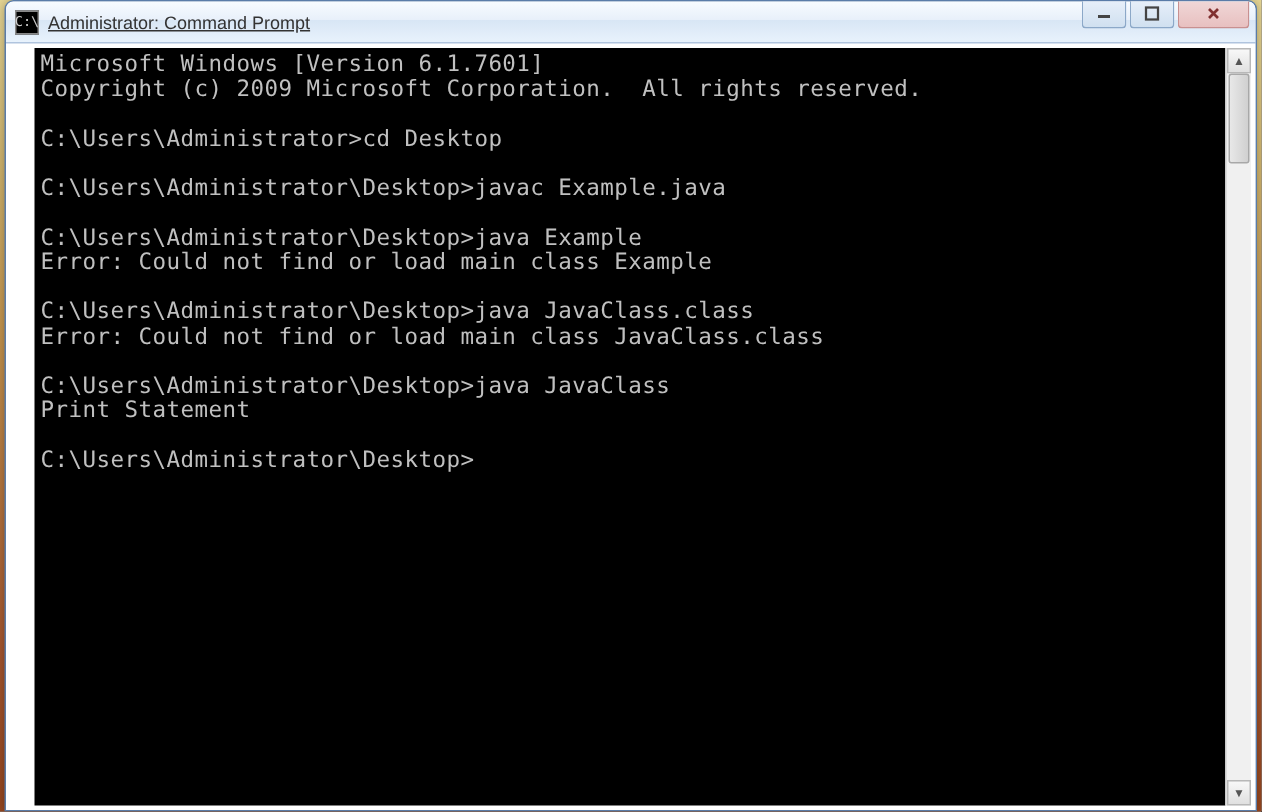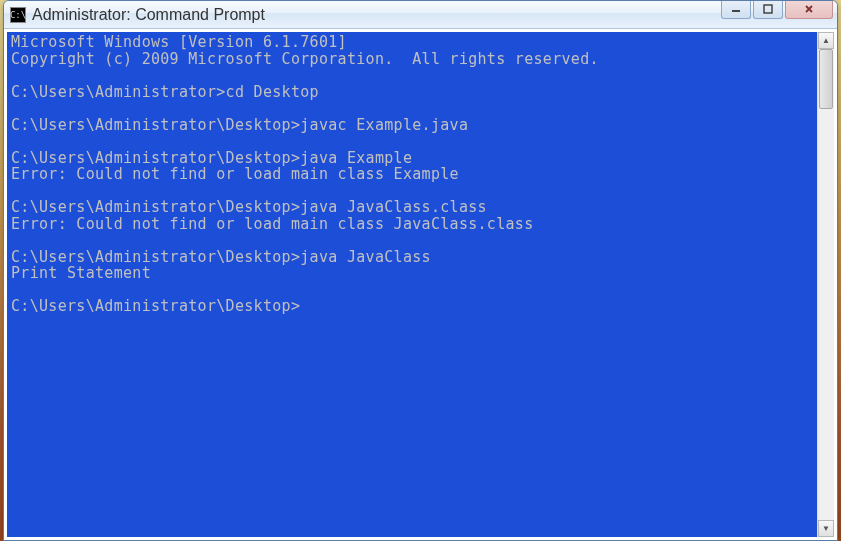--- a/index.html
+++ b/index.html
@@ -46,23 +46,24 @@
       display: flex;
       align-items: center;
       justify-content: center;
       font-size: 9px;
       background: #000;
       color: #ccc;
       border: 1px solid #888;
       font-family: monospace;
     }
     .title-text {
-      font-size: 16px;
+      font-size: 12px;
       color: #333;
       flex: 1;
+      text-decoration: underline;
     }
     .window-controls {
       display: flex;
       gap: 2px;
       position: absolute;
       right: 4px;
       top: -1px;
     }
     .win-btn {
       width: 30px;
@@ -86,29 +87,30 @@
       height: 10px;
     }
     .console-area {
       flex: 1;
       display: flex;
       background: #fff;
       padding: 3px;
     }
     .console {
       flex: 1;
-      background: #1d4ed8;
+      background: #000000;
       color: #c0c0c0;
       font-family: "Consolas","Lucida Console", monospace;
       font-size: 15px;
       line-height: 16.5px;
       padding: 2px 4px;
       white-space: pre;
       overflow: hidden;
       letter-spacing: 0.3px;
+      margin-left: 16px;
     }
     .scrollbar {
       width: 17px;
       background: #f0f0f0;
       border-left: 1px solid #ddd;
       display: flex;
       flex-direction: column;
     }
     .scroll-btn {
       height: 17px;

